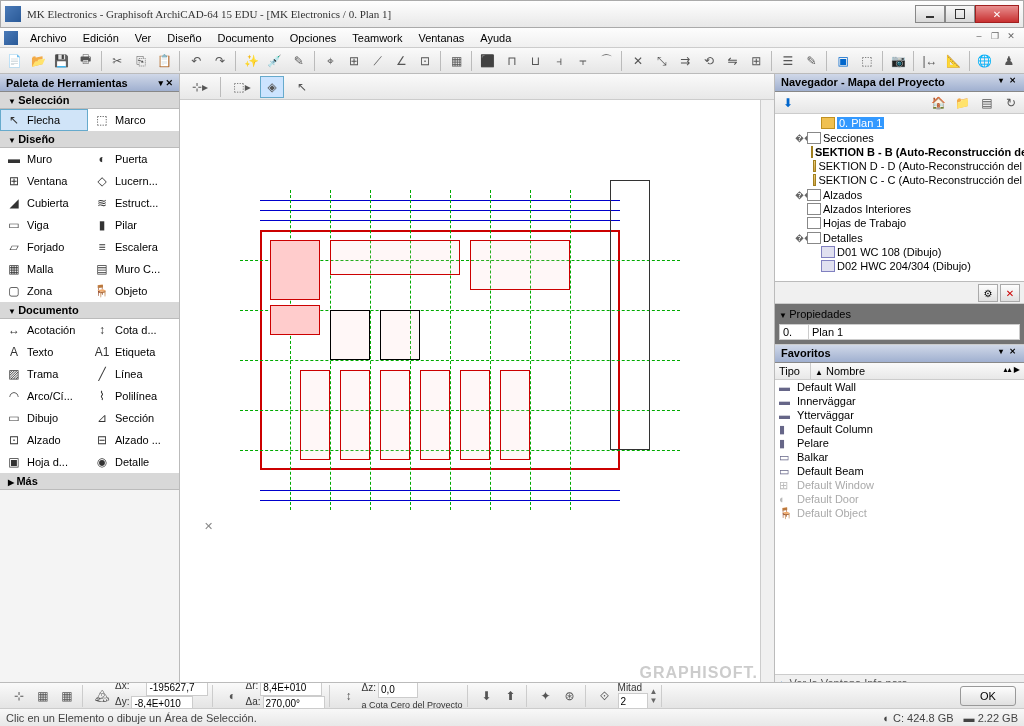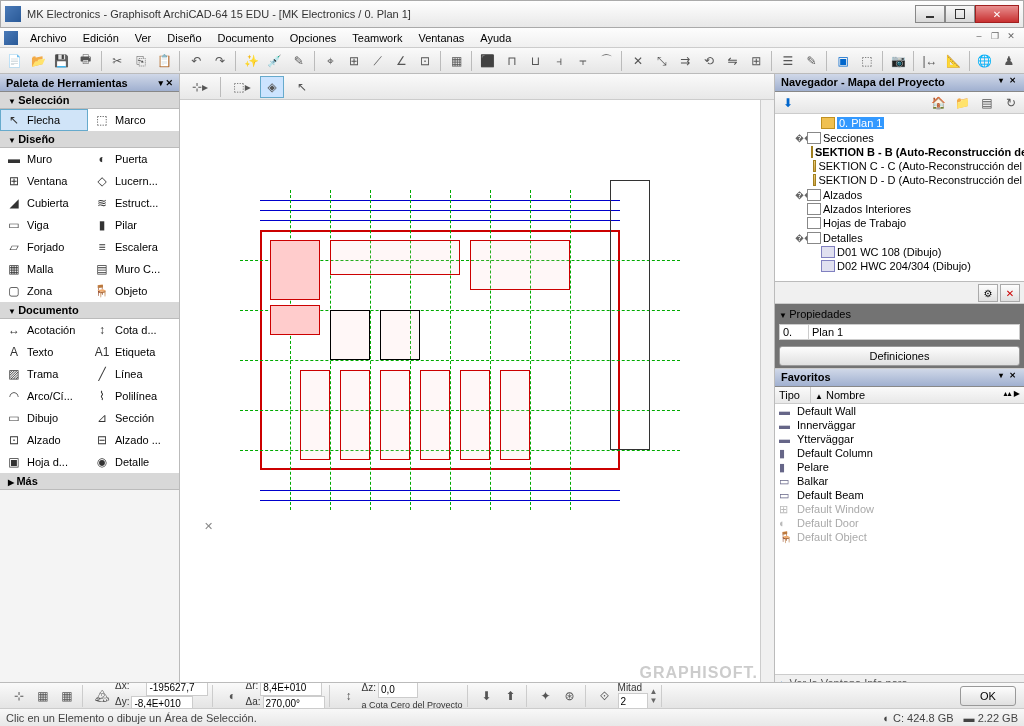--- a/index.html
+++ b/index.html
@@ -1,19 +1,19 @@
 <!DOCTYPE html>
 <html><head>
 <meta charset="utf-8">
 <style>
 * { margin:0; padding:0; box-sizing:border-box; font-family:Tahoma,Segoe UI,sans-serif; font-size:11px; }
 body { background:#fff; width:1024px; height:726px; overflow:hidden; position:relative; }
 .titlebar { height:28px; background:linear-gradient(#fefefe,#e8e8e8); border:1px solid #aaa; display:flex; align-items:center; padding:0 4px; }
 .titlebar .icon { width:16px; height:16px; background:linear-gradient(135deg,#4a7ab8,#2a5a98); margin-right:6px; }
-.titlebar .title { flex:1; color:#333; }
+.titlebar .title { flex:1; color:#333;font-family:Liberation Serif, serif; }
 .win-btns { display:flex; gap:0; }
 .win-btn { width:30px; height:18px; border:1px solid #888; background:linear-gradient(#f8f8f8,#d8d8d8); display:flex; align-items:center; justify-content:center; font-size:10px; cursor:pointer; }
 .win-btn.close { background:linear-gradient(#e89090,#c83030); color:#fff; border-color:#a02020; width:44px; }
 .win-btn.min::before { content:""; display:block; width:8px; height:2px; background:#333; margin-top:6px;}
 .win-btn.max::before { content:""; display:block; width:8px; height:8px; border:1px solid #333;}
 .menubar { height:20px; background:linear-gradient(#fdfdfd,#f0f0f0); border-bottom:1px solid #ccc; display:flex; align-items:center; padding:0 4px; }
 .menubar span { padding:2px 8px; cursor:pointer; }
 .mdi-btns { margin-left:auto; display:flex; gap:2px; padding-right:2px; }
 .mdi-btn { width:14px; height:14px; font-size:9px; cursor:pointer; text-align:center; color:#666;}
 .toolbar { height:26px; background:linear-gradient(#fafafa,#e6e6e6); border-bottom:1px solid #bbb; display:flex; align-items:center; padding:0 4px; gap:2px; overflow:hidden;}
@@ -396,26 +396,26 @@
           <span class="lbl">Secciones</span>
         </div>
         <div class="tree-item" style="padding-left: 32px; font-weight: bold;">
           <span class="toggle"></span>
           <span class="tree-ico ico-sect"></span>
           <span class="lbl">SEKTION B - B (Auto-Reconstrucción del</span>
         </div>
         <div class="tree-item" style="padding-left: 32px;">
           <span class="toggle"></span>
           <span class="tree-ico ico-sect"></span>
+          <span class="lbl">SEKTION D - D (Auto-Reconstrucción del</span>
+        </div>
+        <div class="tree-item" style="padding-left: 32px;">
+          <span class="toggle"></span>
+          <span class="tree-ico ico-sect"></span>
           <span class="lbl">SEKTION C - C (Auto-Reconstrucción del</span>
-        </div>
-        <div class="tree-item" style="padding-left: 32px;">
-          <span class="toggle"></span>
-          <span class="tree-ico ico-sect"></span>
-          <span class="lbl">SEKTION D - D (Auto-Reconstrucción del</span>
         </div>
         <div class="tree-item" style="padding-left: 18px;">
           <span class="toggle">��</span>
           <span class="tree-ico ico-page"></span>
           <span class="lbl">Alzados</span>
         </div>
         <div class="tree-item" style="padding-left: 18px;">
           <span class="toggle"></span>
           <span class="tree-ico ico-page"></span>
           <span class="lbl">Alzados Interiores</span>
@@ -444,21 +444,20 @@
     <div class="action-btns">
       <div class="abtn">⚙</div>
       <div class="abtn del">✕</div>
     </div>
     <div class="props">
       <div class="props-hdr">Propiedades</div>
       <div class="props-row">
         <div class="k">0.</div>
         <div class="v">Plan 1</div>
       </div>
-      <button class="def-btn">Definiciones</button>
     </div>
     <div class="panel-title">
       <span>Favoritos</span>
       <span class="ctrl">▾ ✕</span>
     </div>
     <div class="fav-hdr">
       <div class="c1">Tipo</div>
       <div class="c2"><span style="font-size:8px">▲</span> <span>Nombre</span> <span style="float:right;font-size:8px">▴▴ ▶</span></div>
     </div>
     <div class="fav-list" id="favlist">

